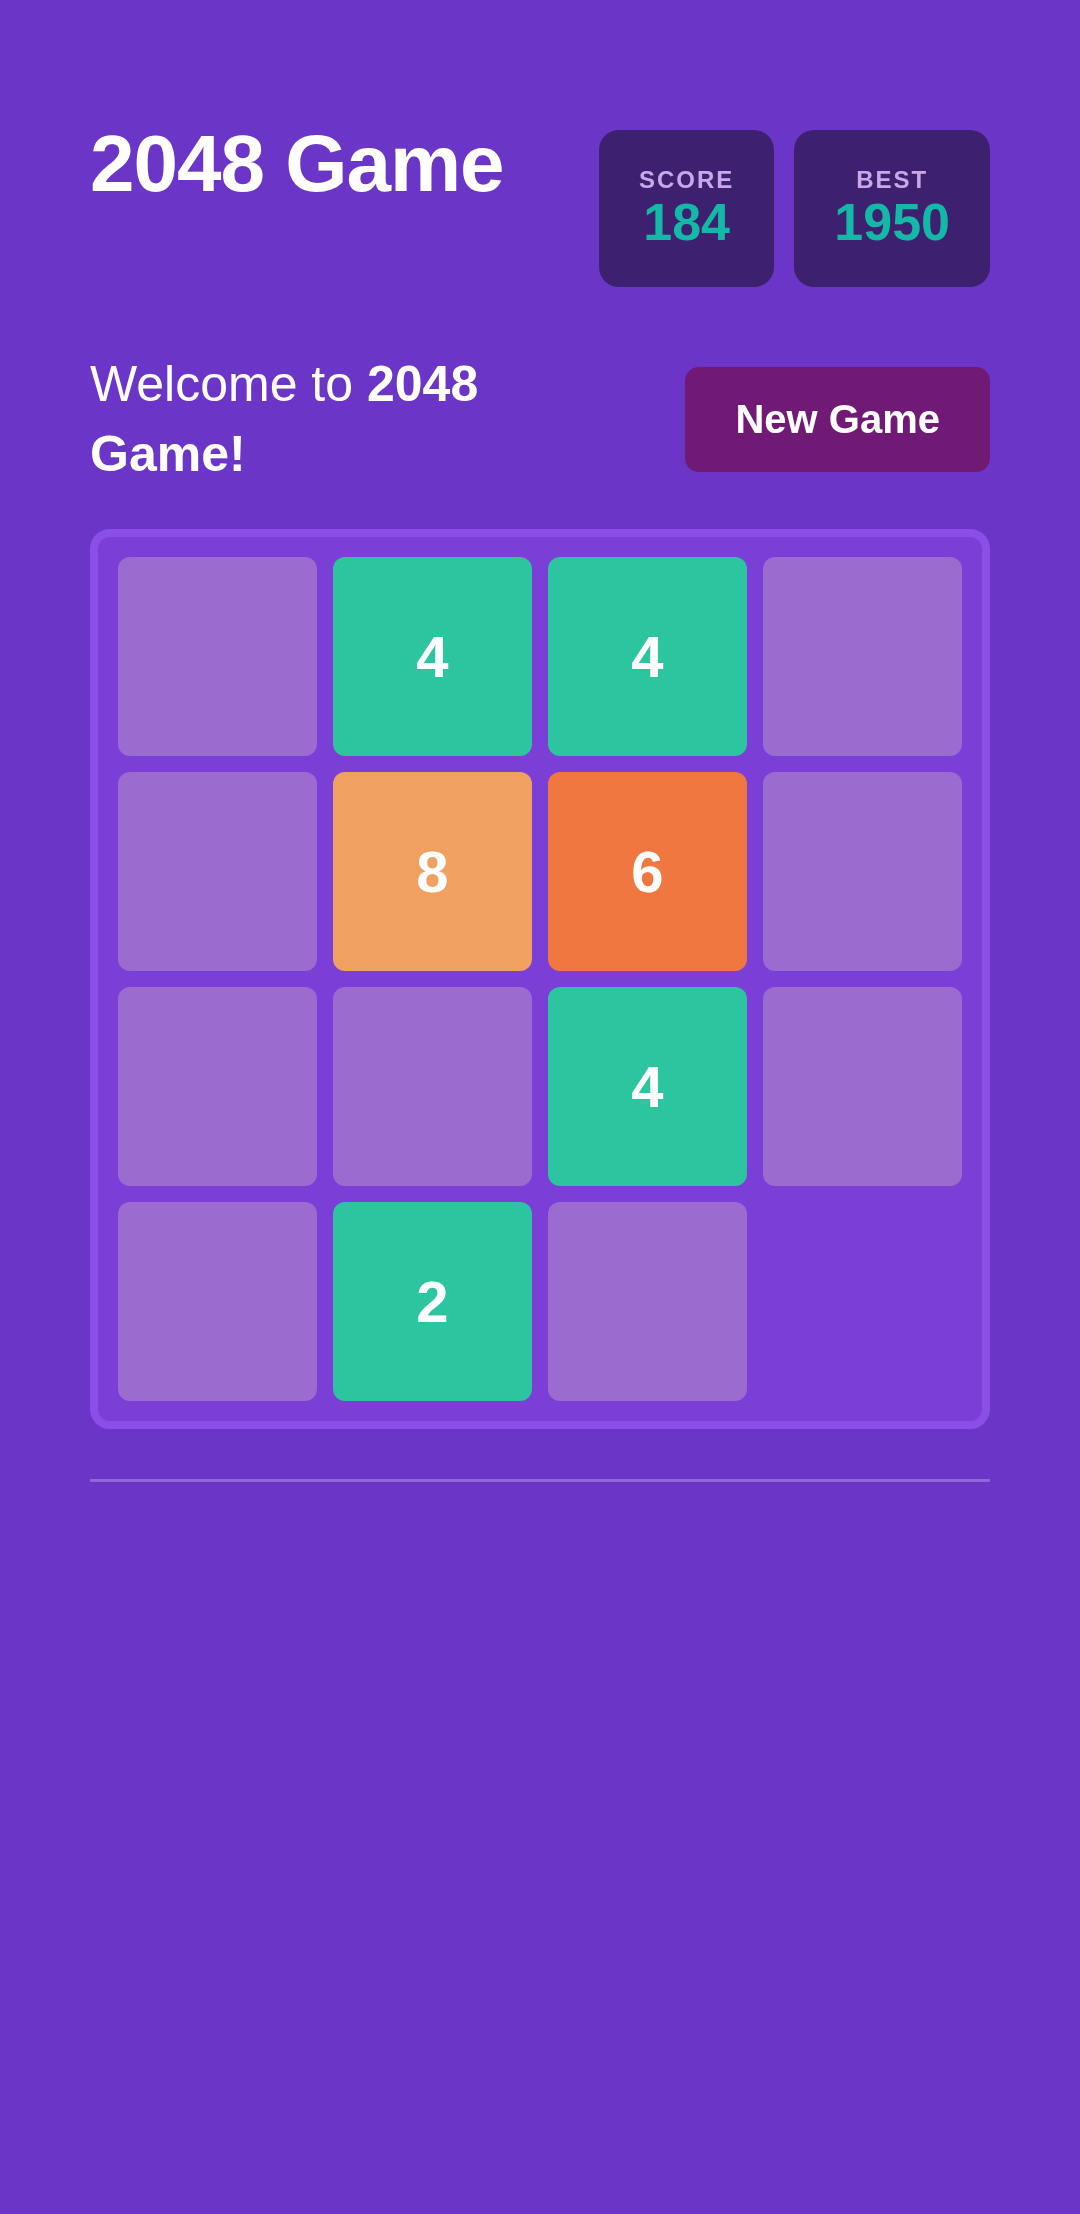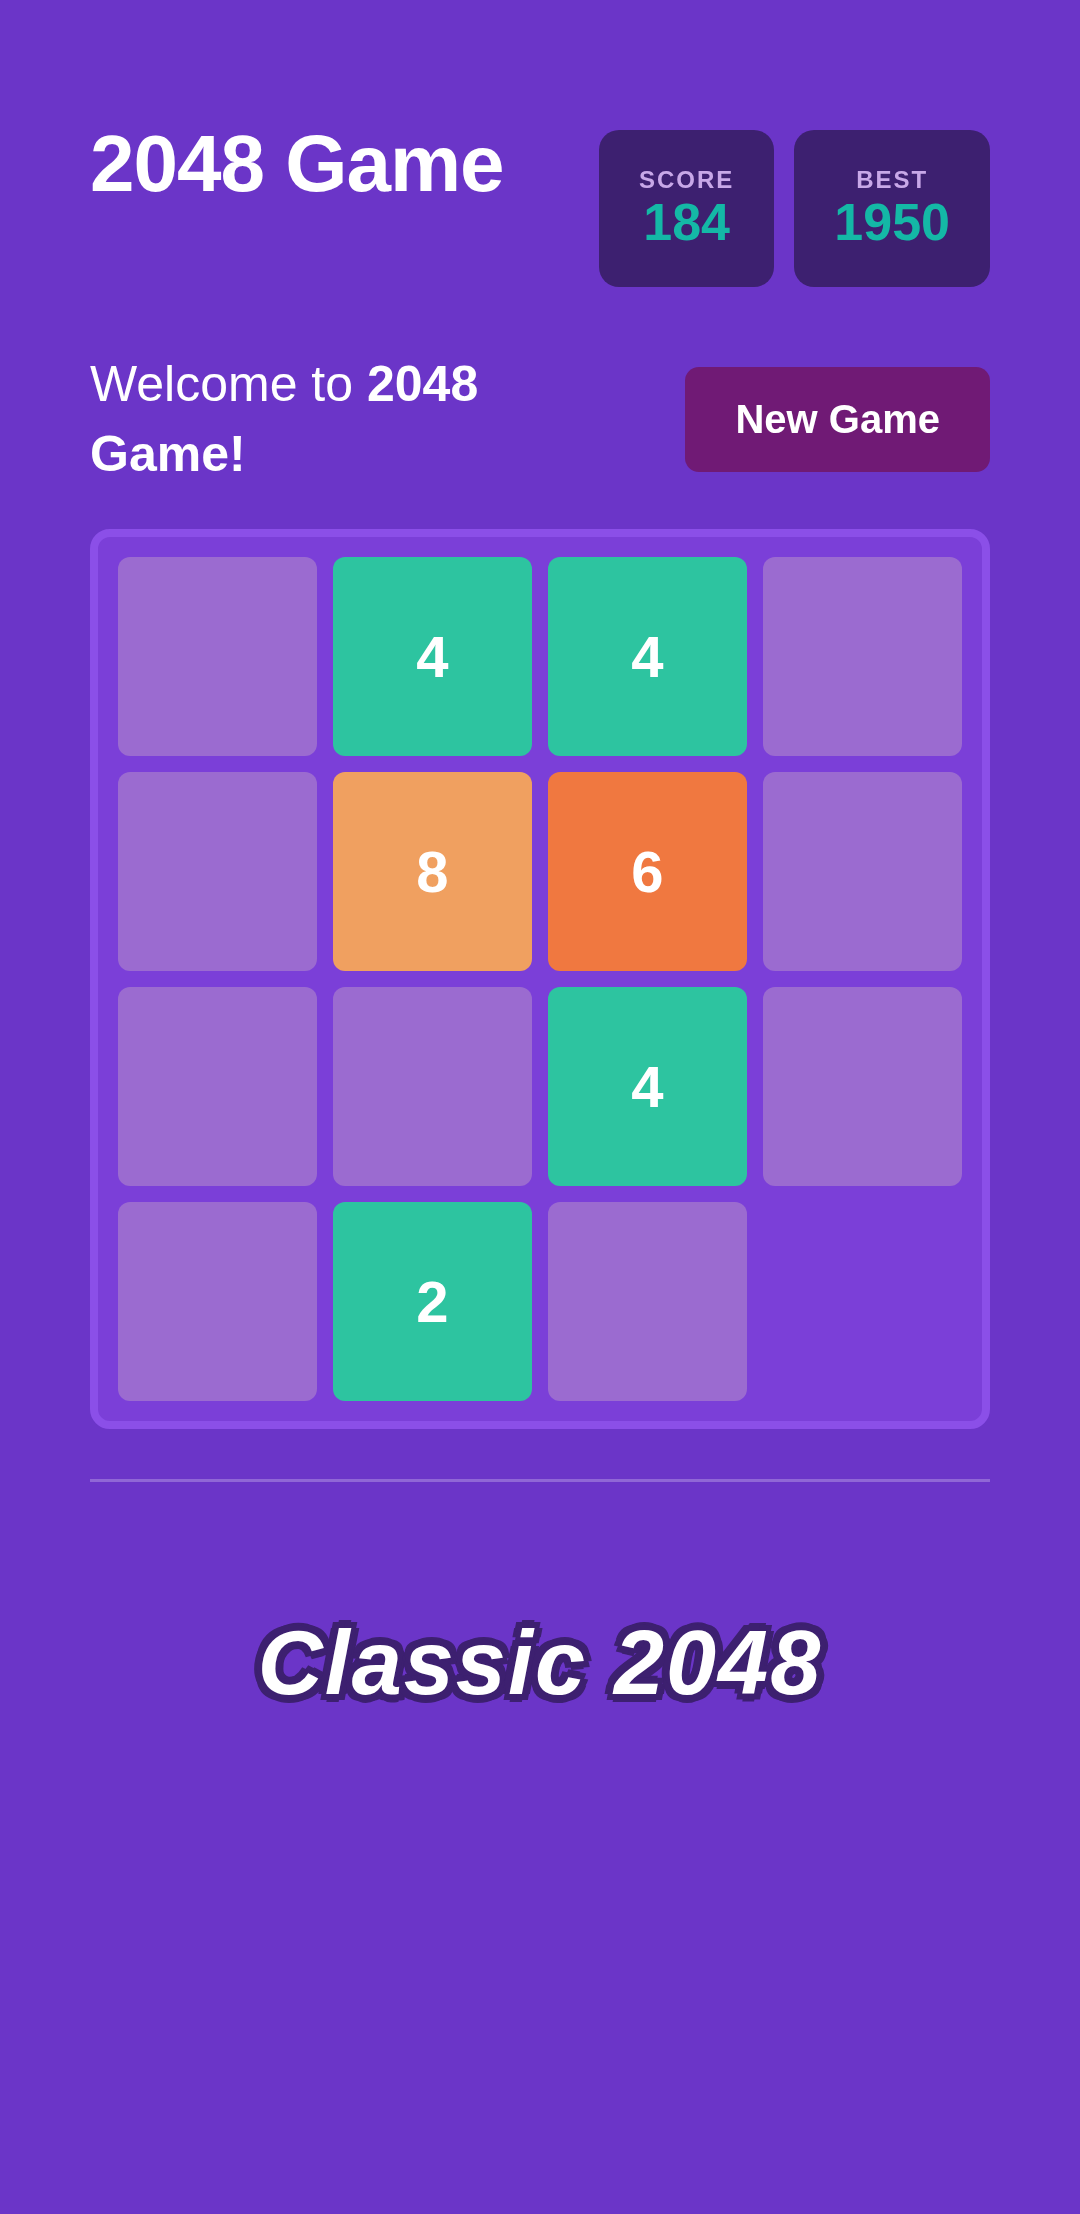--- a/index.html
+++ b/index.html
@@ -230,16 +230,13 @@
       <div class="tile tile-empty"></div>
       <div class="tile tile-4">4</div>
       <div class="tile tile-empty"></div>
       <div class="tile tile-empty"></div>
       <div class="tile tile-2">2</div>
       <div class="tile tile-empty"></div>
     </div>
 
   <div class="divider"></div>
 
-  <div class="branding-section">
-    <div class="brand-title">Classic 2048</div>
-  </div>
 </div>
 
 </body></html>

